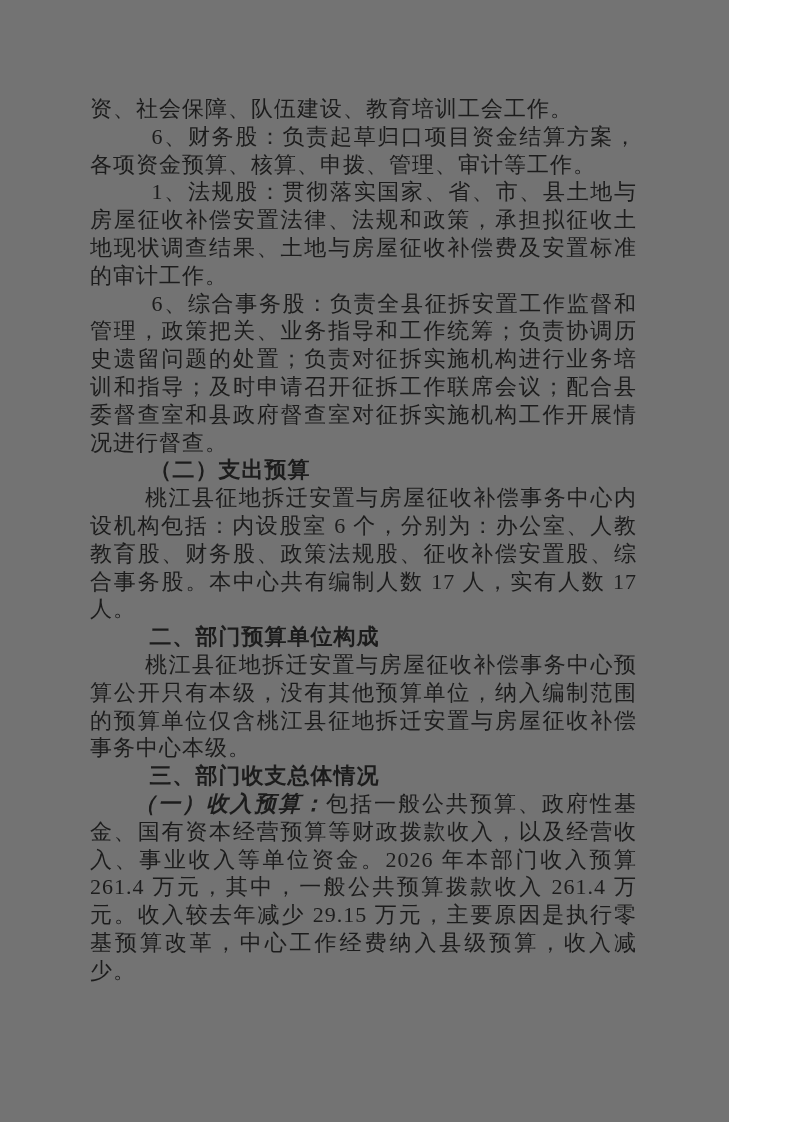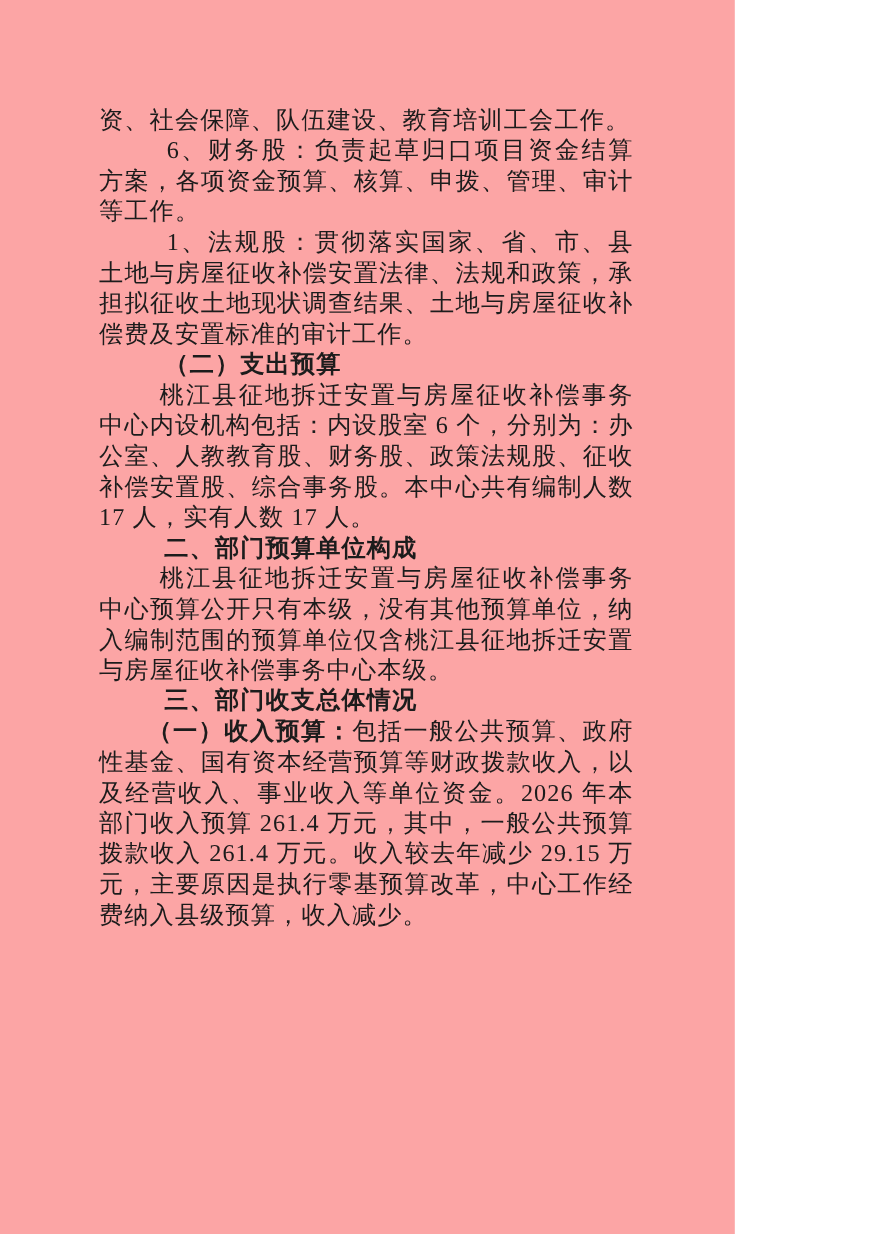--- a/index.html
+++ b/index.html
@@ -2,23 +2,23 @@
 <html><head>
 <meta charset="utf-8">
 <style>
   html, body {
     margin: 0;
     padding: 0;
     background: #ffffff;
   }
   .page {
     position: relative;
-    width: 668px;
+    width: 729px;
     height: 1122px;
-    background: #fca5a5;
+    background: #737373;
     box-sizing: border-box;
     padding: 95px 92px 0 90px;
     overflow: hidden;
     font-family: "Liberation Serif", serif;
     font-size: 22px;
     line-height: 27.8px;
     letter-spacing: 1px;
     color: #1c1c1c;
     text-align: justify;
     text-justify: inter-character;
@@ -33,34 +33,36 @@
   p.numbered     { text-indent: 2.8em; }
   p.lead         { text-indent: 2em; }
   p.heading {
     text-indent: 2.7em;
     font-weight: 700;
     font-family: "Liberation Sans", sans-serif;
   }
   .lead-strong {
     font-weight: 700;
     font-family: "Liberation Sans", sans-serif;
+    font-style: italic;
   }
 </style>
 </head>
 <body>
 
 <div class="page">
 
   <p class="continuation">资、社会保障、队伍建设、教育培训工会工作。</p>
 
   <p class="numbered">6、财务股：负责起草归口项目资金结算方案，各项资金预算、核算、申拨、管理、审计等工作。</p>
 
   <p class="numbered">1、法规股：贯彻落实国家、省、市、县土地与房屋征收补偿安置法律、法规和政策，承担拟征收土地现状调查结果、土地与房屋征收补偿费及安置标准的审计工作。</p>
 
 
+  <p class="numbered">6、综合事务股：负责全县征拆安置工作监督和管理，政策把关、业务指导和工作统筹；负责协调历史遗留问题的处置；负责对征拆实施机构进行业务培训和指导；及时申请召开征拆工作联席会议；配合县委督查室和县政府督查室对征拆实施机构工作开展情况进行督查。</p>
 
   <p class="heading">（二）支出预算</p>
 
   <p class="body">桃江县征地拆迁安置与房屋征收补偿事务中心内设机构包括：内设股室 6 个，分别为：办公室、人教教育股、财务股、政策法规股、征收补偿安置股、综合事务股。本中心共有编制人数 17 人，实有人数 17 人。</p>
 
   <p class="heading">二、部门预算单位构成</p>
 
   <p class="body">桃江县征地拆迁安置与房屋征收补偿事务中心预算公开只有本级，没有其他预算单位，纳入编制范围的预算单位仅含桃江县征地拆迁安置与房屋征收补偿事务中心本级。</p>
 
   <p class="heading">三、部门收支总体情况</p>

